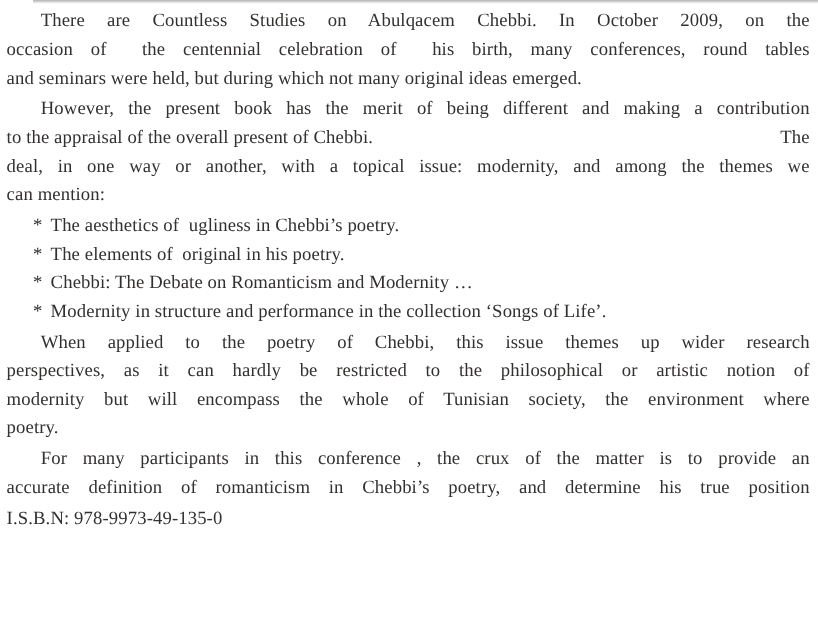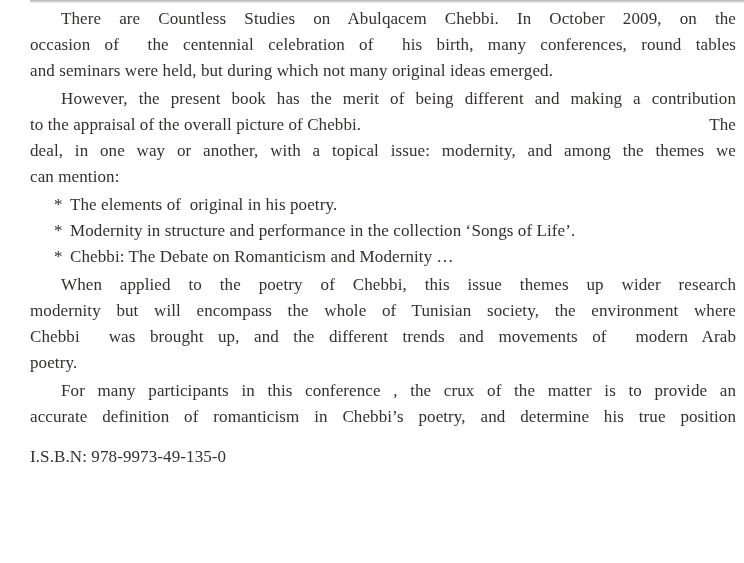--- a/index.html
+++ b/index.html
@@ -9,60 +9,61 @@
     font-family: "Liberation Serif", "DejaVu Serif", serif;
   }
   .page {
     position: relative; width: 744px; height: 563px; background: #ffffff;
   }
   .top-line {
     position: absolute; top: 0; left: 30px; right: 0; height: 3px;
     background: linear-gradient(to bottom, #b3b3b3, #f4f4f4);
   }
   .doc {
-    position: absolute; top: 6px; left: 30px; right: 8px;
+    position: absolute; top: 6px; left: 6px; right: 8px;
     font-size: 17px; line-height: 26px; color: #333130;
     letter-spacing: 0.1px;
   }
   .para { margin: 0 0 2px 0; }
   .line { white-space: pre-wrap; }
   .line.justify { text-align: justify; text-align-last: justify; }
   .line.indent { text-indent: 31px; }
   .line.split { display: flex; justify-content: space-between; }
   .list { margin: 0 0 2px 0; }
   .list-item { padding-left: 24px; white-space: pre-wrap; }
   .marker { display: inline-block; width: 16px; }
-  .isbn { margin-top: 14px; }
+  .isbn { margin-top: 2px; }
 </style>
 </head>
 <body>
 
 <div class="page">
   <div class="top-line"></div>
   <div class="doc">
       <div class="para">
         <div class="line justify indent">There are Countless Studies on Abulqacem Chebbi. In October 2009, on the</div>
         <div class="line justify">occasion of  the centennial celebration of  his birth, many conferences, round tables</div>
         <div class="line">and seminars were held, but during which not many original ideas emerged.</div>
       </div>
       <div class="para">
         <div class="line justify indent">However, the present book has the merit of being different and making a contribution</div>
-        <div class="line split"><span>to the appraisal of the overall picture of Chebbi.</span><span>The</span></div>
+        <div class="line split"><span>to the appraisal of the overall present of Chebbi.</span><span>The</span></div>
         <div class="line justify">deal, in one way or another, with a topical issue: modernity, and among the themes we</div>
         <div class="line">can mention:</div>
       </div>
       <div class="list">
+        <div class="list-item"><span class="marker">*</span><span>The aesthetics of  ugliness in Chebbi’s poetry.</span></div>
         <div class="list-item"><span class="marker">*</span><span>The elements of  original in his poetry.</span></div>
+        <div class="list-item"><span class="marker">*</span><span>Chebbi: The Debate on Romanticism and Modernity …</span></div>
         <div class="list-item"><span class="marker">*</span><span>Modernity in structure and performance in the collection ‘Songs of Life’.</span></div>
-        <div class="list-item"><span class="marker">*</span><span>Chebbi: The Debate on Romanticism and Modernity …</span></div>
       </div>
       <div class="para">
         <div class="line justify indent">When applied to the poetry of Chebbi, this issue themes up wider research</div>
+        <div class="line justify">perspectives, as it can hardly be restricted to the philosophical or artistic notion of</div>
         <div class="line justify">modernity but will encompass the whole of Tunisian society, the environment where</div>
-        <div class="line justify">Chebbi  was brought up, and the different trends and movements of  modern Arab</div>
         <div class="line">poetry.</div>
       </div>
       <div class="para">
         <div class="line justify indent">For many participants in this conference , the crux of the matter is to provide an</div>
         <div class="line justify">accurate definition of romanticism in Chebbi’s poetry, and determine his true position</div>
       </div>
       <div class="line isbn">I.S.B.N: 978-9973-49-135-0</div>
     </div>
 </div>
 

